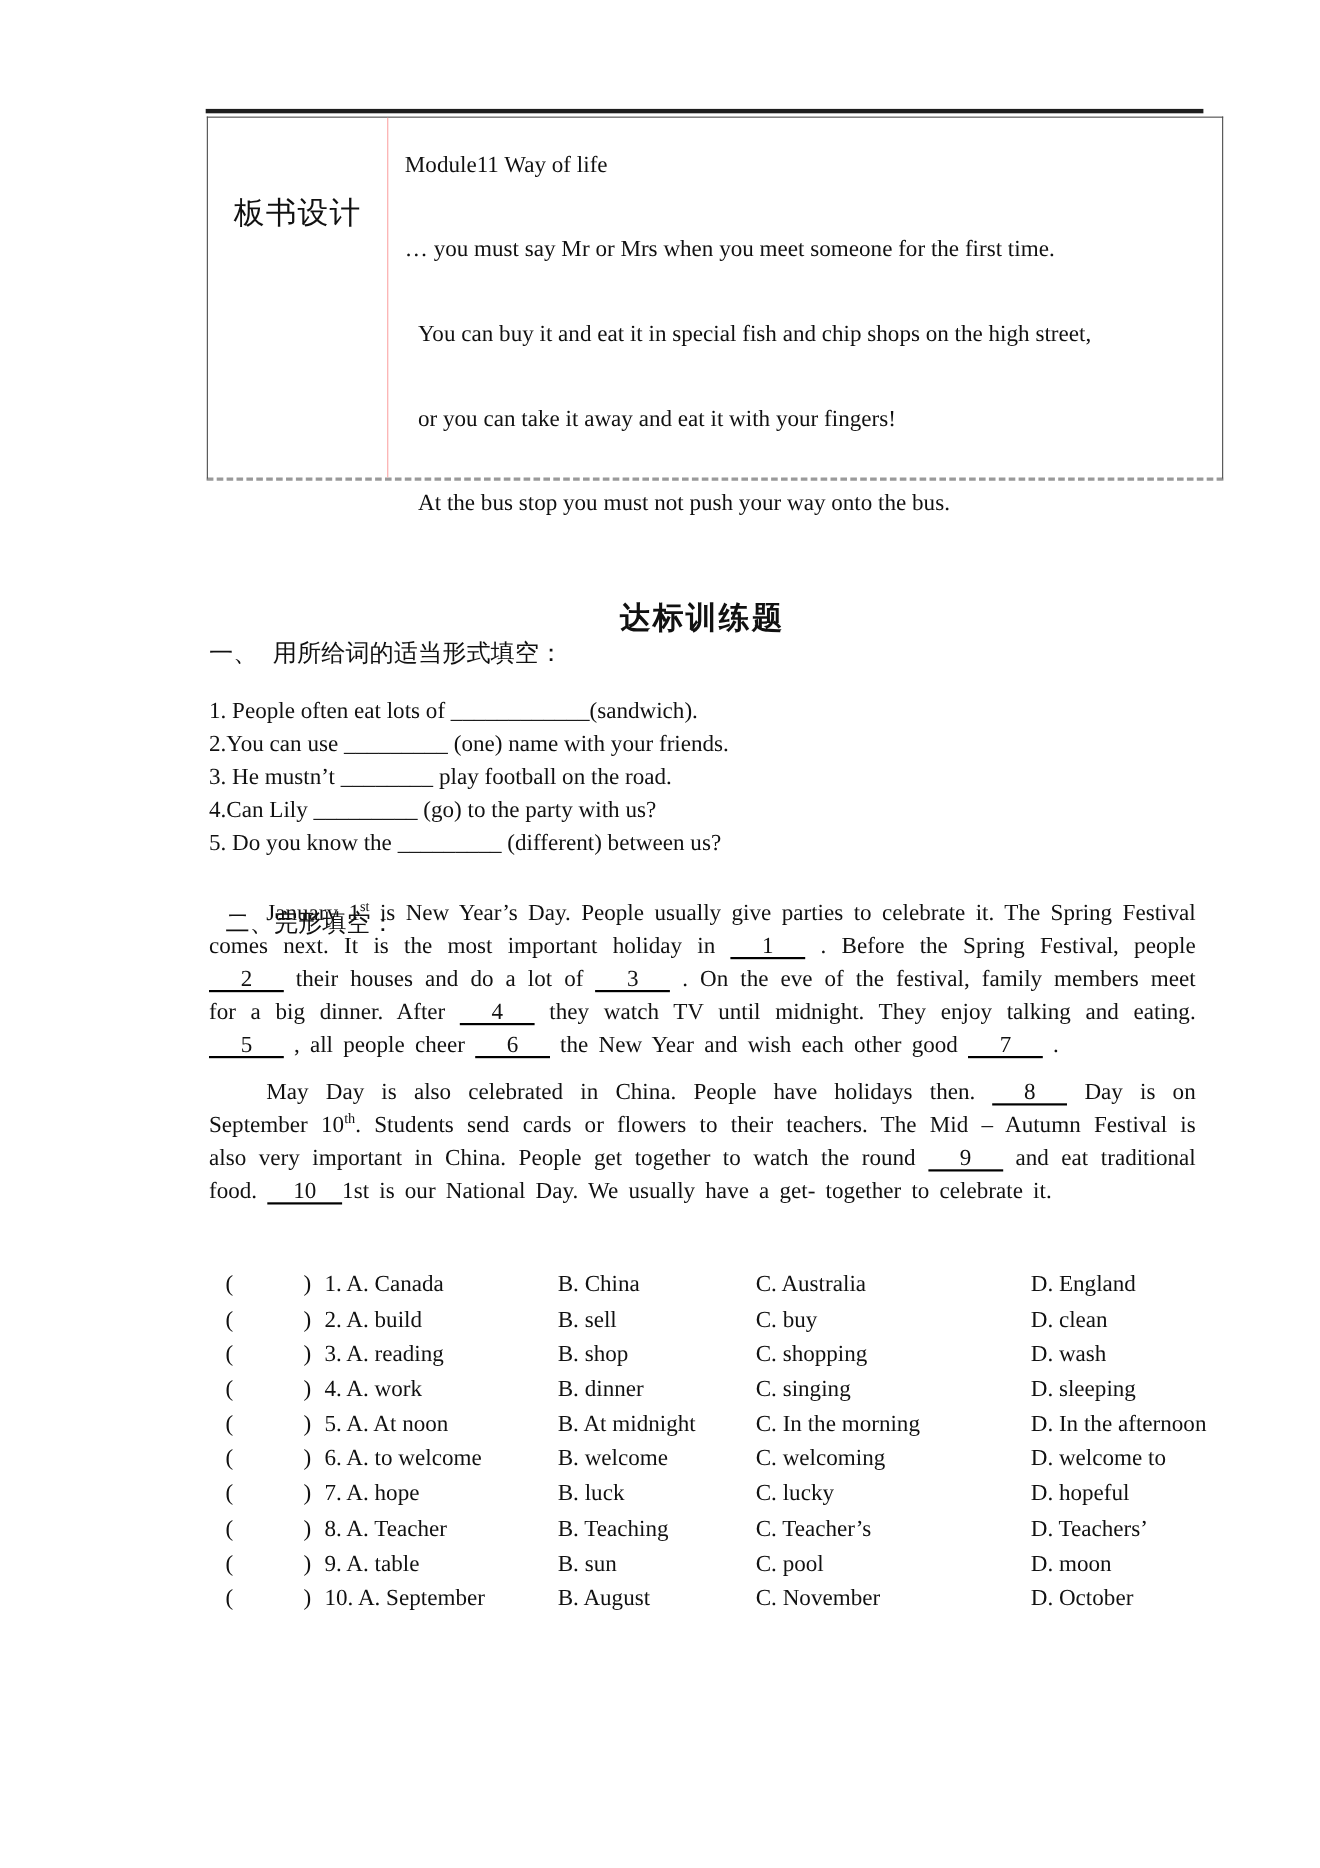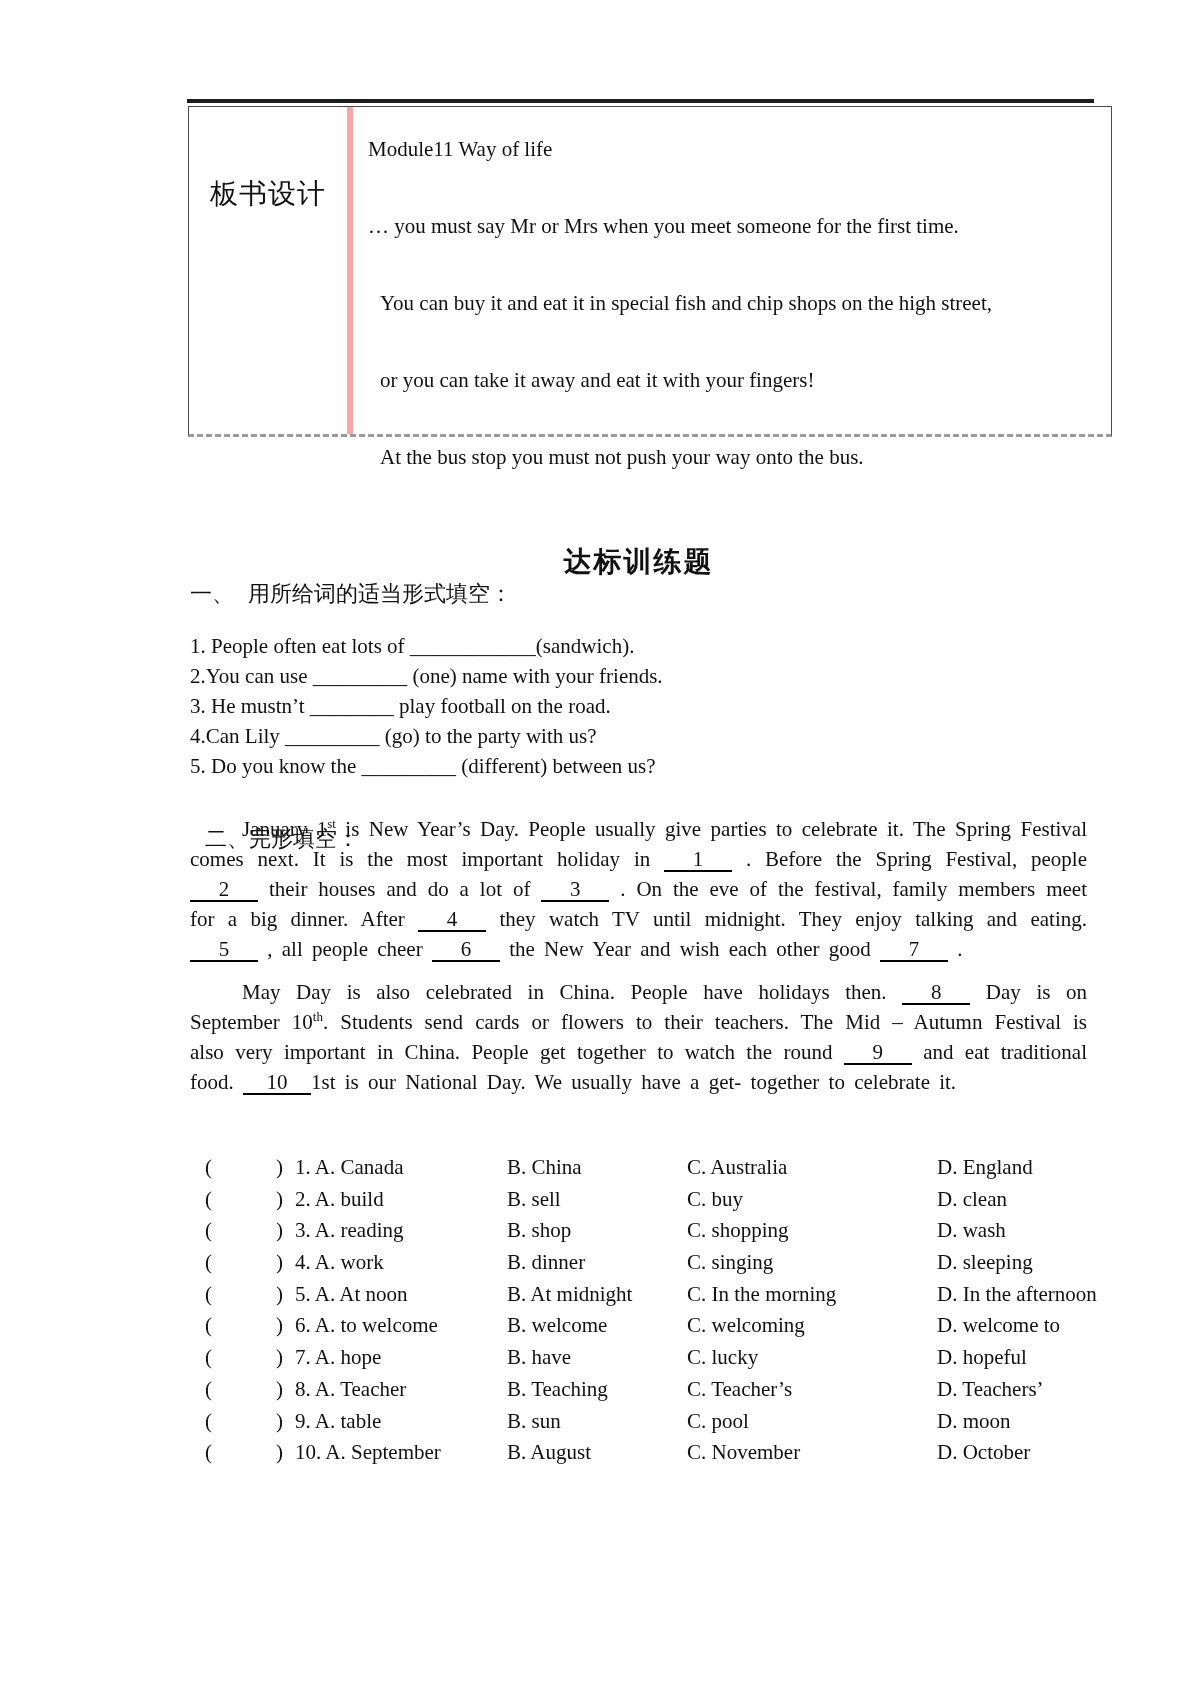--- a/index.html
+++ b/index.html
@@ -19,21 +19,21 @@
   }
   
   .board-table{
     position:absolute;left:188px;top:106px;width:924px;height:331px;
     border:1px solid #4a4a4a;
     border-bottom:3px dashed #9a9a9a;
     box-sizing:border-box;
   }
   .board-label-cell{
     position:absolute;left:0;top:0;width:164px;height:100%;
-    border-right:6px solid #fca5a5;box-sizing:border-box;
+    border-right:1px solid #fca5a5;box-sizing:border-box;
   }
   .board-label{
     position:absolute;top:68px;left:0;width:100%;
     text-align:center;font-size:28px;letter-spacing:1px;
   }
   .board-content{
     position:absolute;left:165px;top:0;right:0;bottom:0;
     padding:28px 14px 0 14px;
     font-size:21px;line-height:29px;
   }
@@ -190,21 +190,21 @@
       <span class="cell-b">B. welcome</span>
       <span class="cell-c">C. welcoming</span>
       <span class="cell-d">D. welcome to</span>
     </div>
     <div class="mcq-row">
       <span class="cell-paren">
           <span>(</span>
           <span>)</span>
         </span>
       <span class="cell-na">7. A. hope</span>
-      <span class="cell-b">B. have</span>
+      <span class="cell-b">B. luck</span>
       <span class="cell-c">C. lucky</span>
       <span class="cell-d">D. hopeful</span>
     </div>
     <div class="mcq-row">
       <span class="cell-paren">
           <span>(</span>
           <span>)</span>
         </span>
       <span class="cell-na">8. A. Teacher</span>
       <span class="cell-b">B. Teaching</span>

